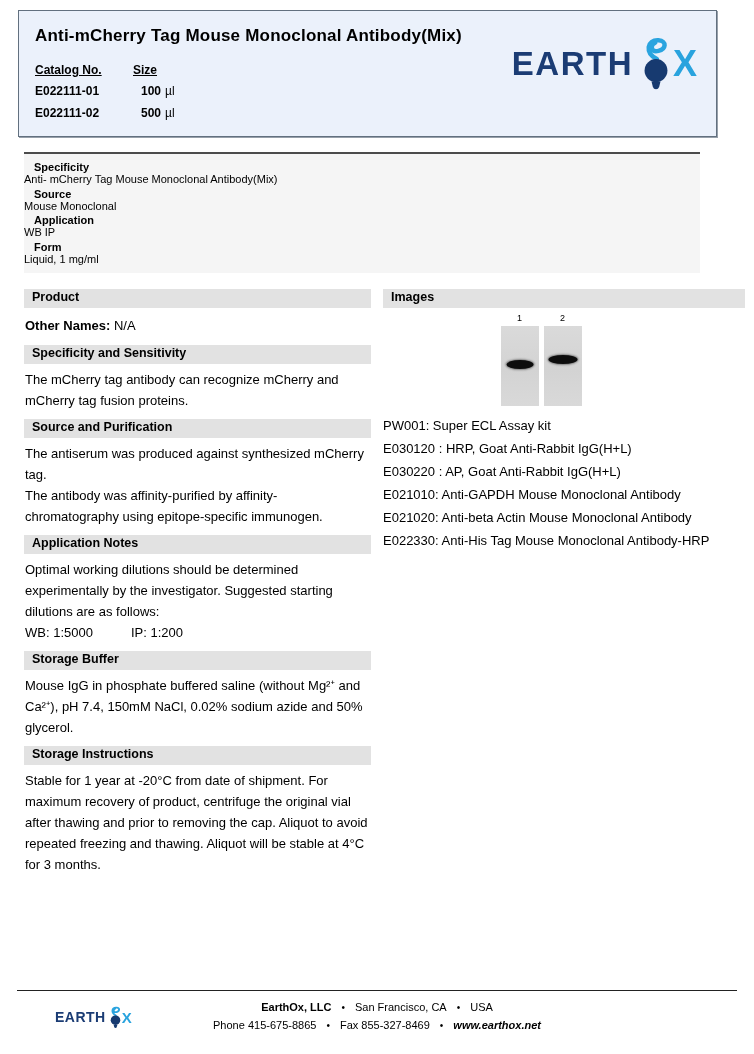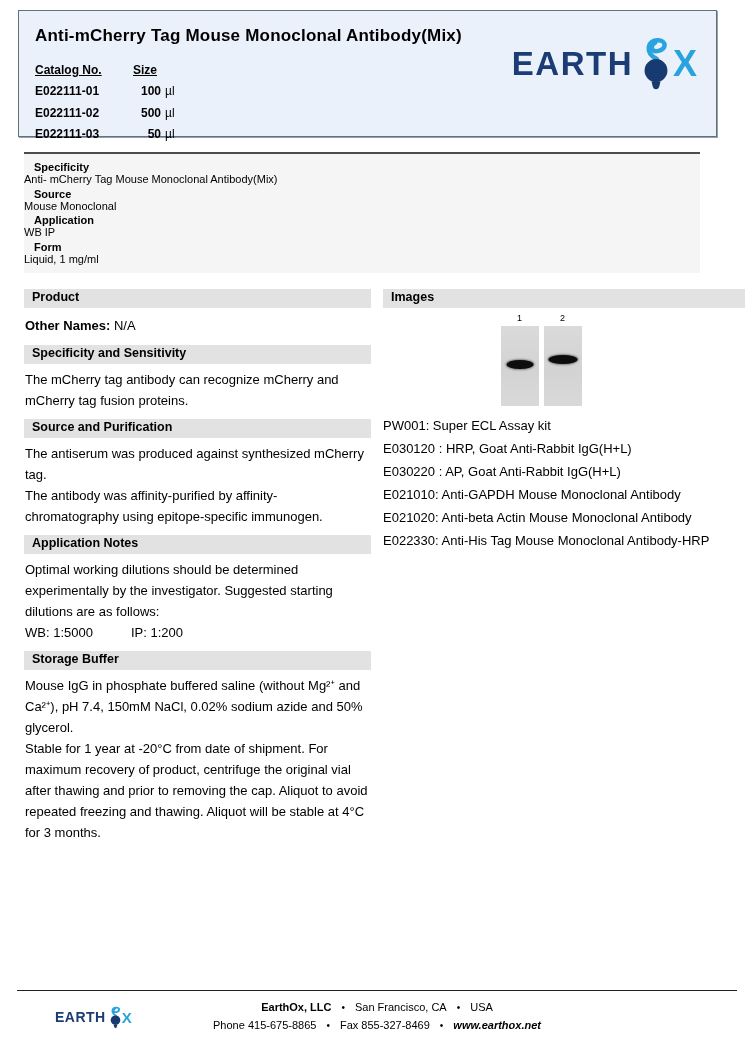--- a/index.html
+++ b/index.html
@@ -89,24 +89,20 @@
         <span class="cat-col2 u">Size</span>
       </div>
       <div class="cat-row">
         <span class="cat-col1">E022111-01</span>
         <span class="cat-col2"><span class="size-num">100</span><span class="size-unit">µl</span></span>
       </div>
       <div class="cat-row">
         <span class="cat-col1">E022111-02</span>
         <span class="cat-col2"><span class="size-num">500</span><span class="size-unit">µl</span></span>
       </div>
-      <div class="cat-row">
-        <span class="cat-col1">E022111-03</span>
-        <span class="cat-col2"><span class="size-num">50</span><span class="size-unit">µl</span></span>
-      </div>
     </div>
 
     <div class="logo logo-lg">
       <span class="logo-earth">EARTH</span>
       <svg class="bulb-svg" width="36" height="54" viewBox="0 0 44 64">
         <path d="M23 26 C 8 18, 11 2, 25 3 C 36 4, 34 14, 25 16 C 16 18, 14 9, 21 6" stroke="#2aa4df" stroke-width="5.5" fill="none" stroke-linecap="round"></path>
         <circle cx="22" cy="40" r="14" fill="#173a70"></circle>
         <path d="M16.5 53.5 L27.5 53.5 L25.8 60 A 4 4 0 0 1 18.2 60 Z" fill="#173a70"></path>
       </svg>
       <span class="logo-x">X</span>
@@ -147,20 +143,21 @@
 
       <div class="sec-bar">Application Notes</div>
       <p class="body-text">Optimal working dilutions should be determined experimentally by the investigator. Suggested starting dilutions are as follows:</p>
       <p class="dilutions">
         <span>WB: 1:5000</span><span>IP: 1:200</span>
       </p>
 
       <div class="sec-bar">Storage Buffer</div>
       <p class="body-text">Mouse IgG in phosphate buffered saline (without Mg²⁺ and Ca²⁺), pH 7.4, 150mM NaCl, 0.02% sodium azide and 50% glycerol.</p>
 
+      <div class="sec-bar">Storage Instructions</div>
       <p class="body-text">Stable for 1 year at -20°C from date of shipment. For maximum recovery of product, centrifuge the original vial after thawing and prior to removing the cap. Aliquot to avoid repeated freezing and thawing. Aliquot will be stable at 4°C for 3 months.</p>
     </div>
 
     <div class="col-right">
       <div class="sec-bar first">Images</div>
 
       <div class="wb-figure">
         <div class="lane-wrap">
           <div class="lane-label">1</div>
           <div class="lane">

